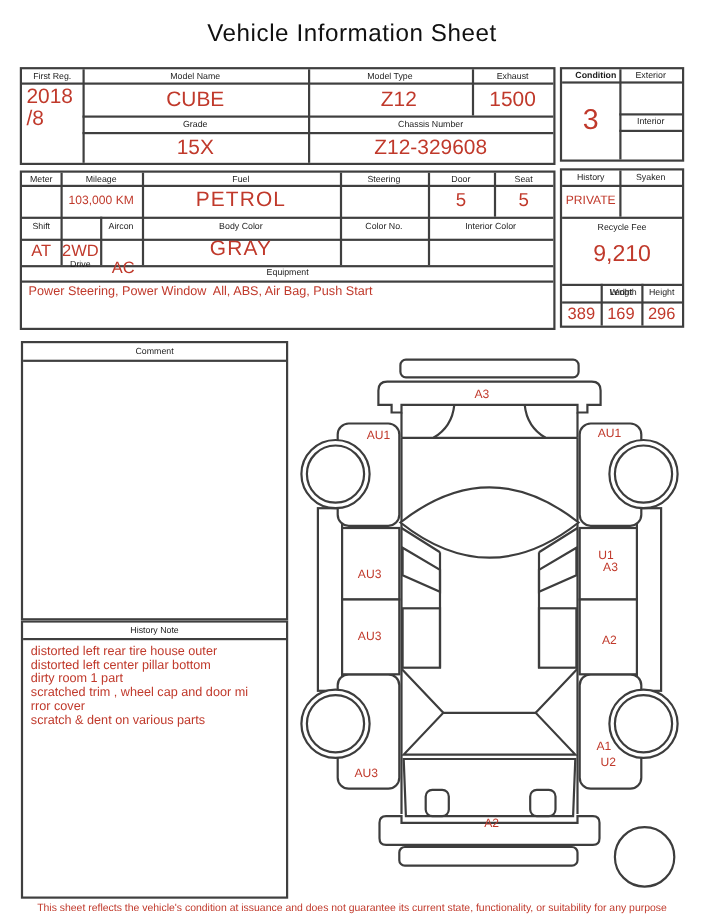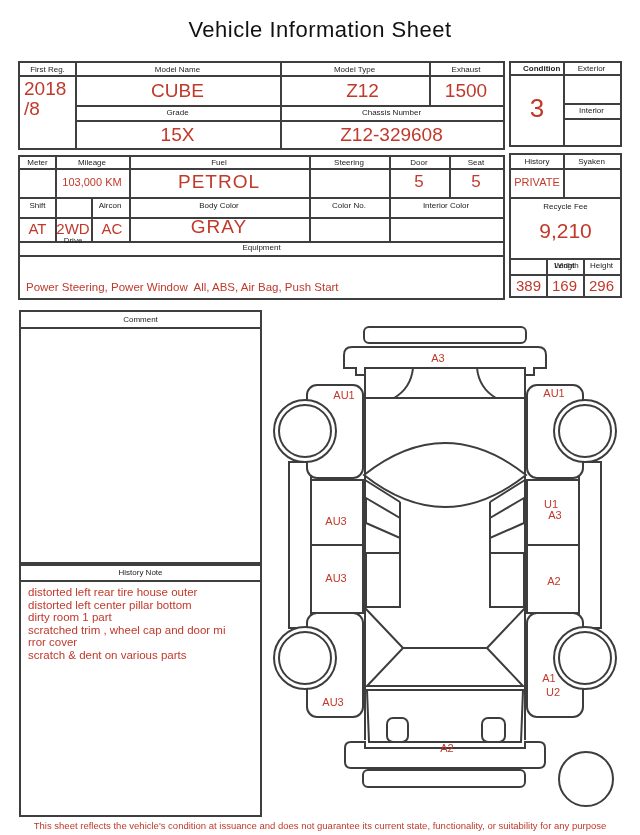--- a/index.html
+++ b/index.html
@@ -100,30 +100,30 @@
   <div class="cell lbl" style="left:369px;top:0;width:60px;">Door</div>
   <div class="cell val" style="left:369px;top:15px;width:60px;font-size:17px;">5</div>
   <div class="cell lbl" style="left:429px;top:0;width:54px;">Seat</div>
   <div class="cell val" style="left:429px;top:15px;width:54px;font-size:17px;">5</div>
 
   <div class="cell lbl" style="left:0;top:43px;width:35px;">Shift</div>
   <div class="cell val med" style="left:0;top:63px;width:35px;">AT</div>
   <div class="cell lbl" style="left:35px;top:43px;width:36px;margin-top:35px;">Drive</div>
   <div class="cell val med" style="left:35px;top:63px;width:36px;">2WD</div>
   <div class="cell lbl" style="left:71px;top:43px;width:38px;">Aircon</div>
-  <div class="cell val med" style="left:71px;top:63px;width:42px;">AC</div>
+  <div class="cell val med" style="left:71px;top:78px;width:42px;">AC</div>
   <div class="cell lbl" style="left:109px;top:43px;width:180px;">Body Color</div>
   <div class="cell val big" style="left:109px;top:59px;width:180px;letter-spacing:1px;">GRAY</div>
   <div class="cell lbl" style="left:289px;top:43px;width:80px;">Color No.</div>
   <div class="cell val sm" style="left:289px;top:63px;width:80px;"></div>
   <div class="cell lbl" style="left:369px;top:43px;width:114px;">Interior Color</div>
   <div class="cell val sm" style="left:369px;top:63px;width:114px;"></div>
 
   <div class="cell lbl" style="left:0;top:85px;width:483px;">Equipment</div>
-  <div class="cell val" style="left:6px;top:102px;width:471px;font-size:11.5px;text-align:left;white-space:pre-wrap;margin-top:22px;">Power Steering, Power Window  All, ABS, Air Bag, Push Start</div>
+  <div class="cell val" style="left:6px;top:102px;width:471px;font-size:11.5px;text-align:left;white-space:pre-wrap;">Power Steering, Power Window  All, ABS, Air Bag, Push Start</div>
 </div>
 
 <div class="box" style="left:509px;top:153px;width:113px;height:145px;">
   <div class="hline" style="left:0;top:13px;width:109px;"></div>
   <div class="vline" style="left:52px;top:0;height:42px;"></div>
   <div class="hline" style="left:0;top:42px;width:109px;"></div>
   <div class="hline" style="left:0;top:103px;width:109px;"></div>
   <div class="hline" style="left:0;top:119px;width:109px;"></div>
   <div class="vline" style="left:35px;top:103px;height:38px;"></div>
   <div class="vline" style="left:72px;top:103px;height:38px;"></div>

